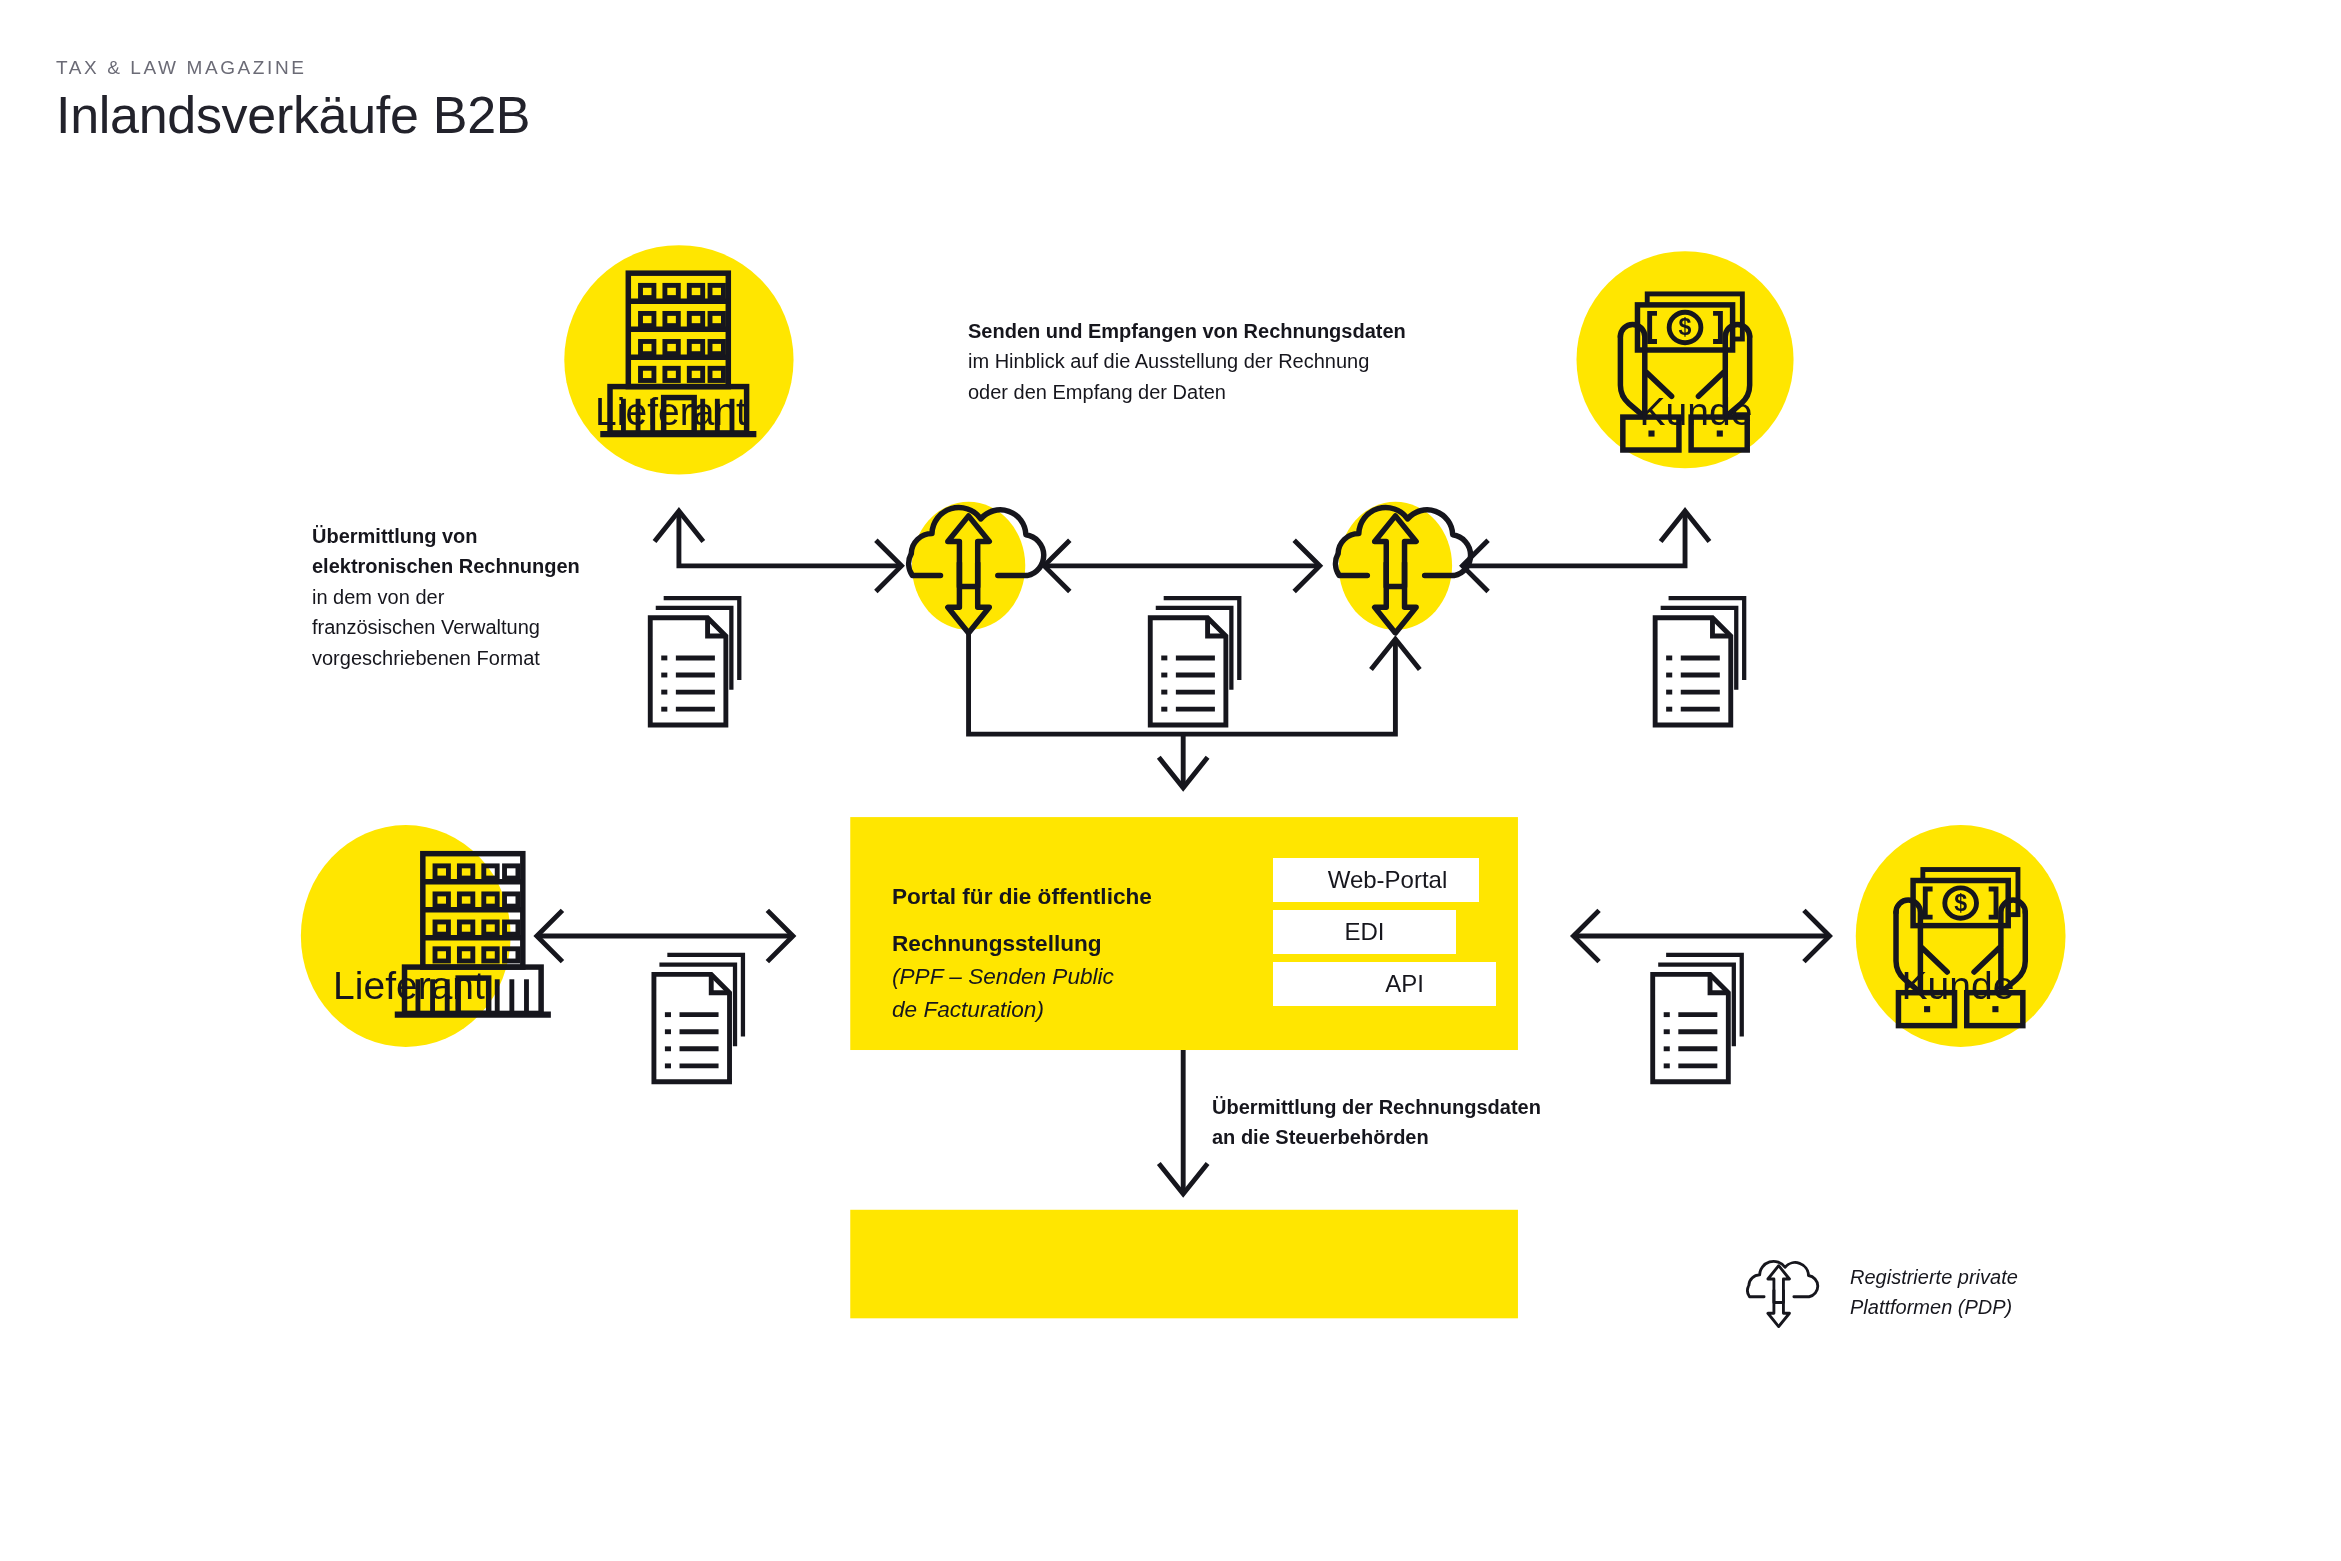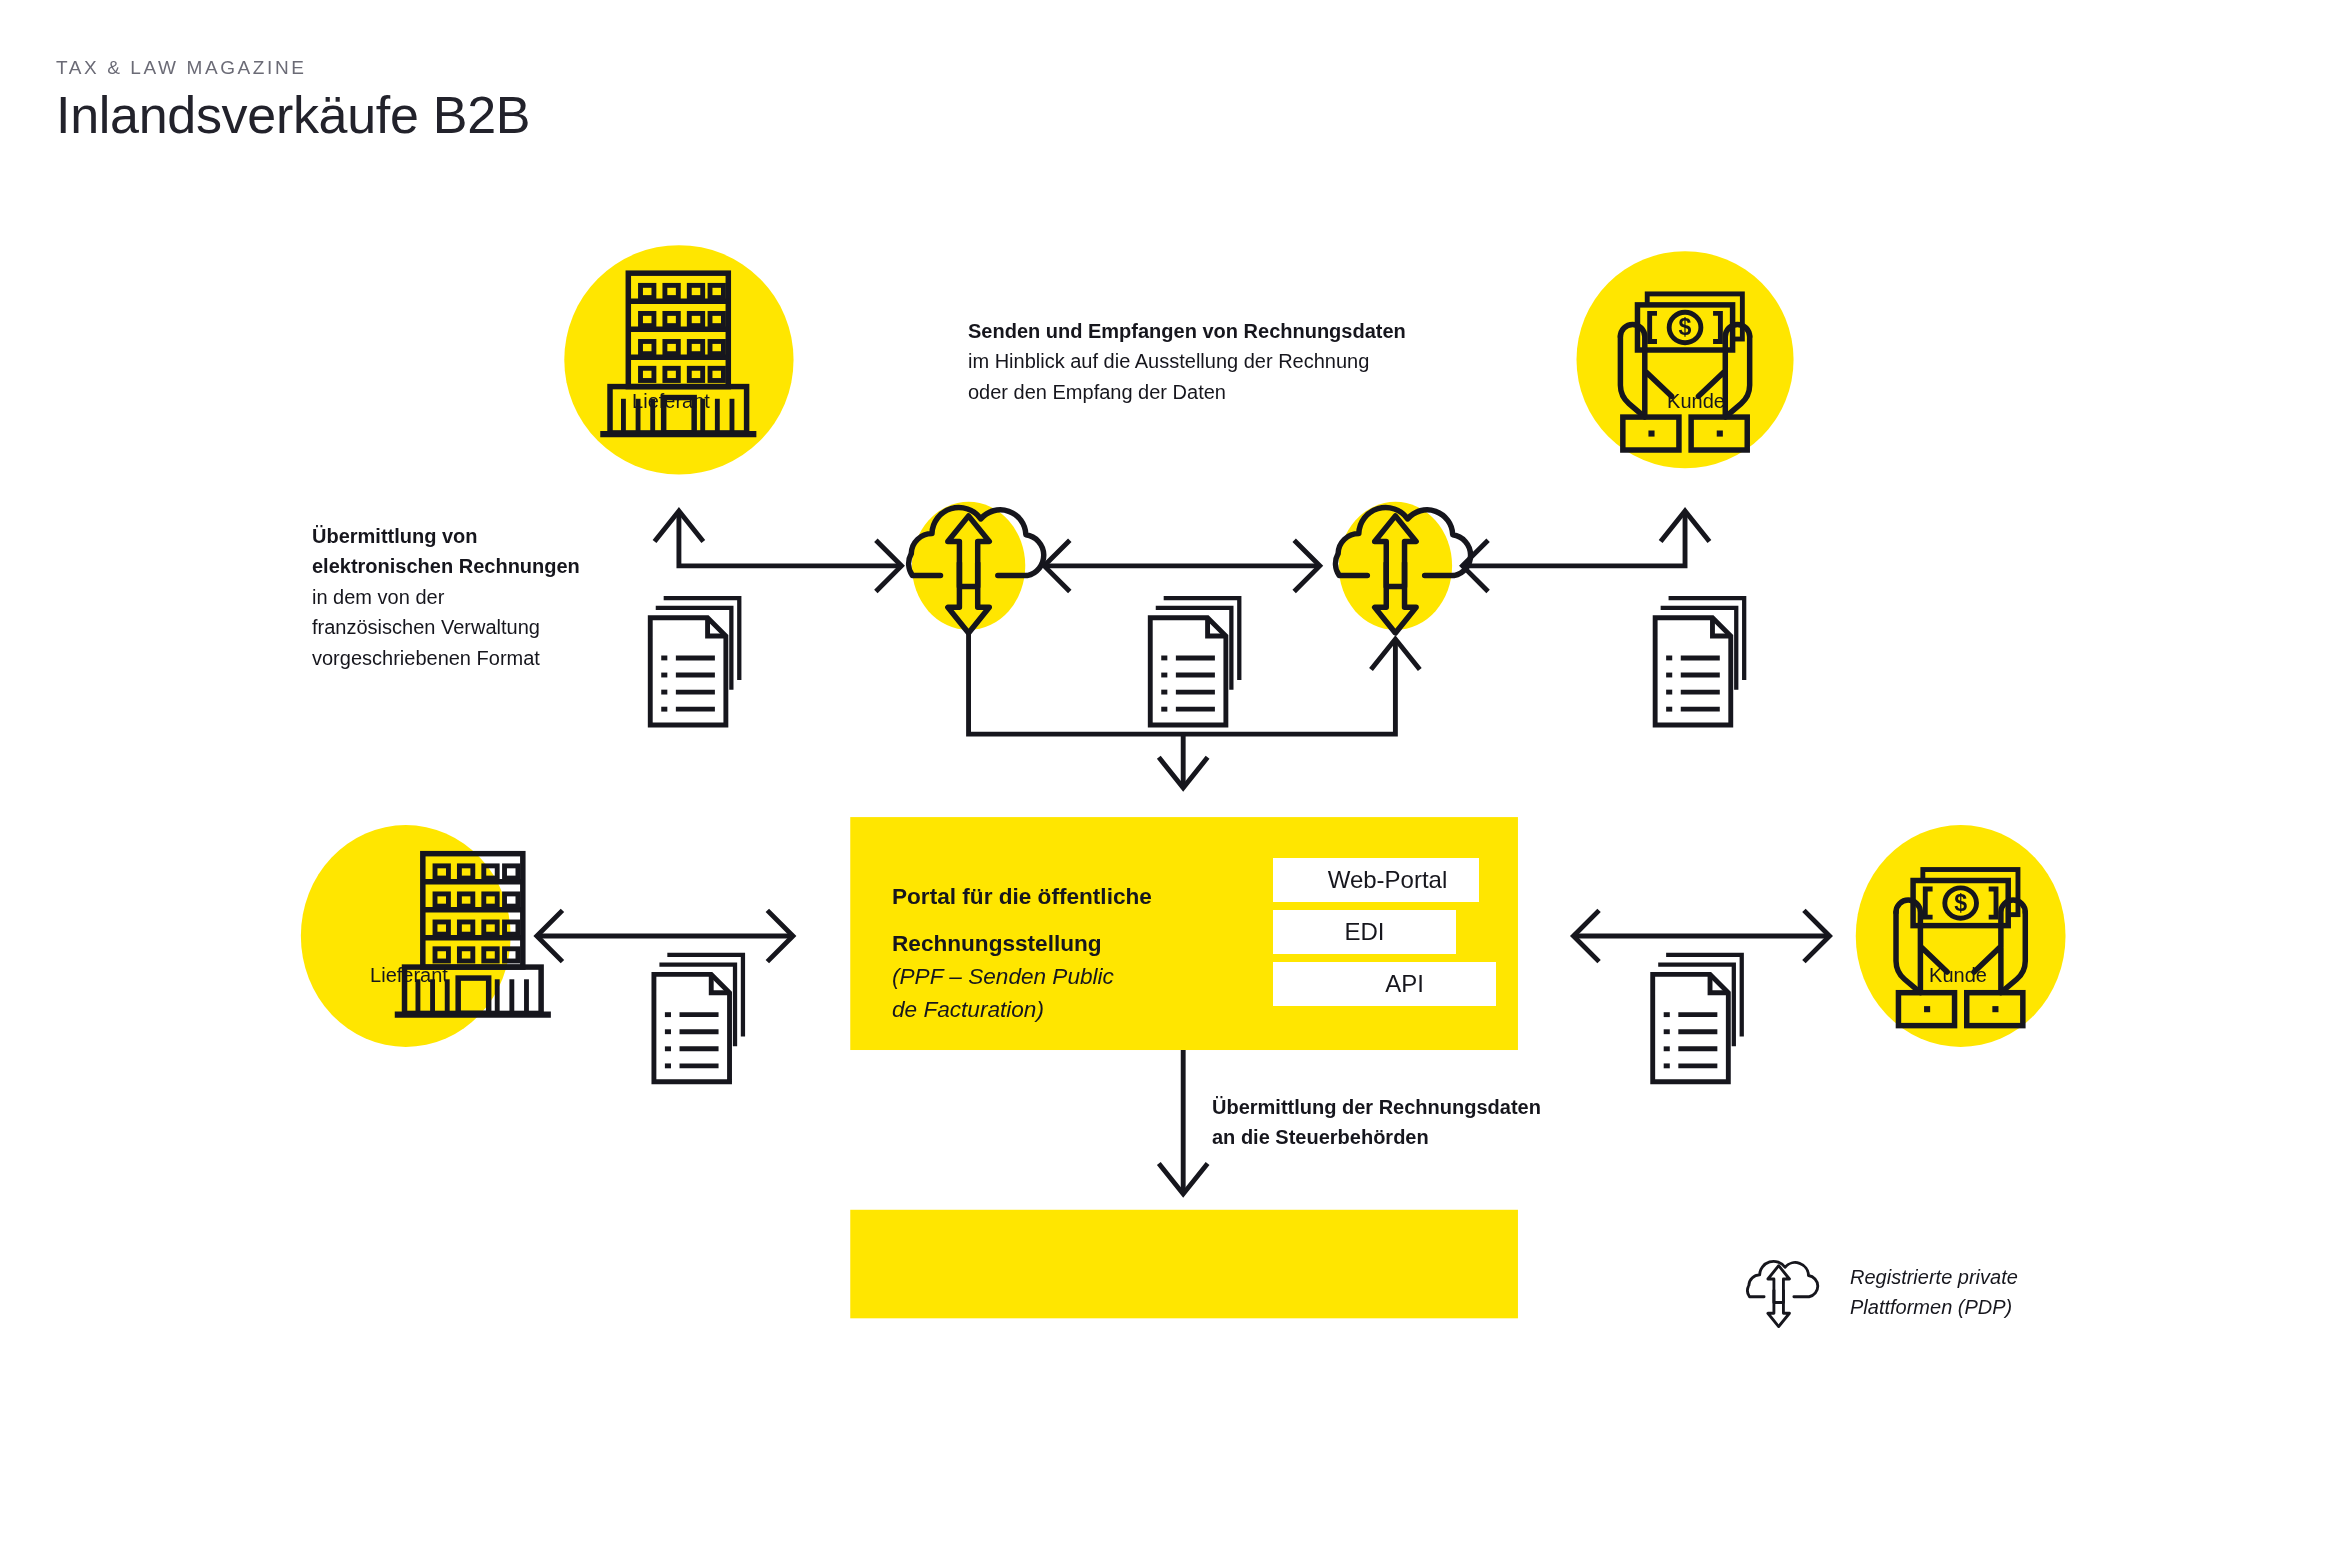--- a/index.html
+++ b/index.html
@@ -53,21 +53,21 @@
   .chip-web{left:1273px;top:858px;width:183px;height:44px;padding-left:23px;}
   .chip-edi{left:1273px;top:910px;width:183px;height:44px;}
   .chip-api{left:1273px;top:962px;width:183px;height:44px;padding-left:40px;}
 
   .finanzamt-label{
     position:absolute;left:848px;top:1241px;width:671px;
     text-align:center;font-size:29px;font-weight:400;color:#16161d;
   }
 
   .circle-label{
-    position:absolute;text-align:center;font-size:20px;color:#16161d;
+    position:absolute;text-align:center;font-size:39px;color:#16161d;
   }
   .lbl-lief-top{left:549px;top:390px;width:244px;}
   .lbl-kunde-top{left:1574px;top:390px;width:244px;}
   .lbl-lief-bot{left:287px;top:964px;width:244px;}
   .lbl-kunde-bot{left:1836px;top:964px;width:244px;}
 </style>
 </head>
 <body>
 
 <div class="stage">

